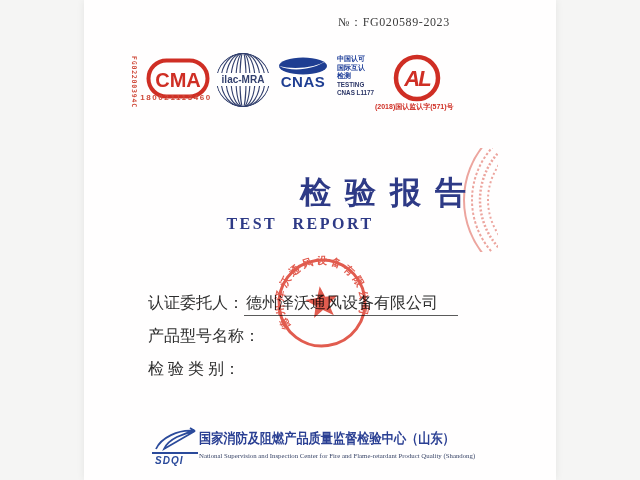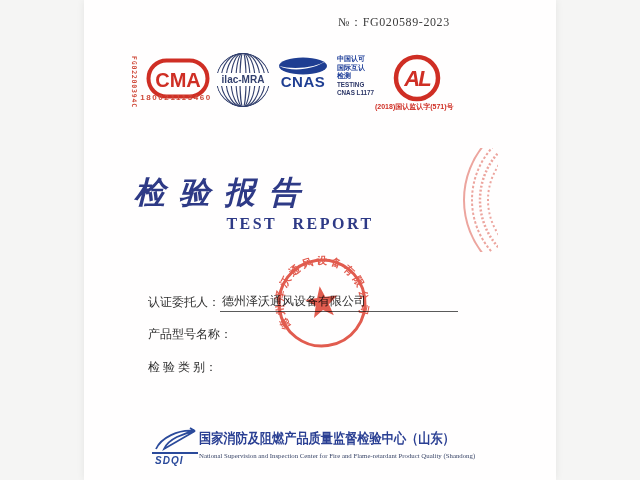--- a/index.html
+++ b/index.html
@@ -21,29 +21,29 @@
              font-size:6.5px;color:#cf4a3a;letter-spacing:.8px;font-weight:bold;
              font-family:"DejaVu Sans Mono",monospace;}
   .cma-num{left:137px;top:93px;width:78px;text-align:center;font-size:8px;color:#cf4a3a;
            letter-spacing:1.6px;font-weight:bold;}
   .cnas-lines{left:337px;top:55px;line-height:8.5px;}
   .cnas-lines .zh{font-size:7px;font-weight:bold;color:#21409a;}
   .cnas-lines .en{font-size:6.3px;font-weight:bold;color:#2b3566;}
   .cal-caption{left:375px;top:102px;font-size:7px;color:#cf2e24;font-weight:bold;}
 
   
-  .title-zh{left:120px;top:172px;width:360px;text-align:left;font-size:31px;font-weight:bold;
-            color:#2e3a86;letter-spacing:14px;text-indent:14px;font-style:italic;}
+  .title-zh{left:120px;top:172px;width:360px;text-align:right;font-size:31px;font-weight:bold;
+            color:#2e3a86;letter-spacing:14px;text-indent:14px;}
   .title-en{left:120px;top:215px;width:360px;text-align:center;
             font-family:Liberation Serif, serif;font-weight:bold;font-size:16px;
             color:#2e3a86;letter-spacing:2.5px;word-spacing:9px;}
 
   
-  .field{left:148px;width:310px;display:flex;align-items:flex-end;
-         font-family:"Liberation Serif",serif;font-size:12px;color:#2e2e2e;}
+  .field{left:148px;width:310px;display:flex;align-items:flex-start;
+         font-family:"Liberation Serif",serif;font-size:16px;color:#2e2e2e;}
   .field .lbl{white-space:pre;flex:none;padding-bottom:1px;}
   .field .val{flex:1;border-bottom:1px solid #5a5a5a;padding:0 0 1px 2px;white-space:nowrap;}
   .f1{top:293px;}.f2{top:326px;}.f3{top:359px;}
 
   
   .seal{left:275px;top:256px;opacity:.84;mix-blend-mode:multiply;transform:rotate(-8deg);}
   .side-seal{left:452px;top:148px;opacity:.55;mix-blend-mode:multiply;}
 
   
   .footer-zh{left:199px;top:430px;width:260px;font-size:14px;font-weight:bold;color:#2a3f93;

